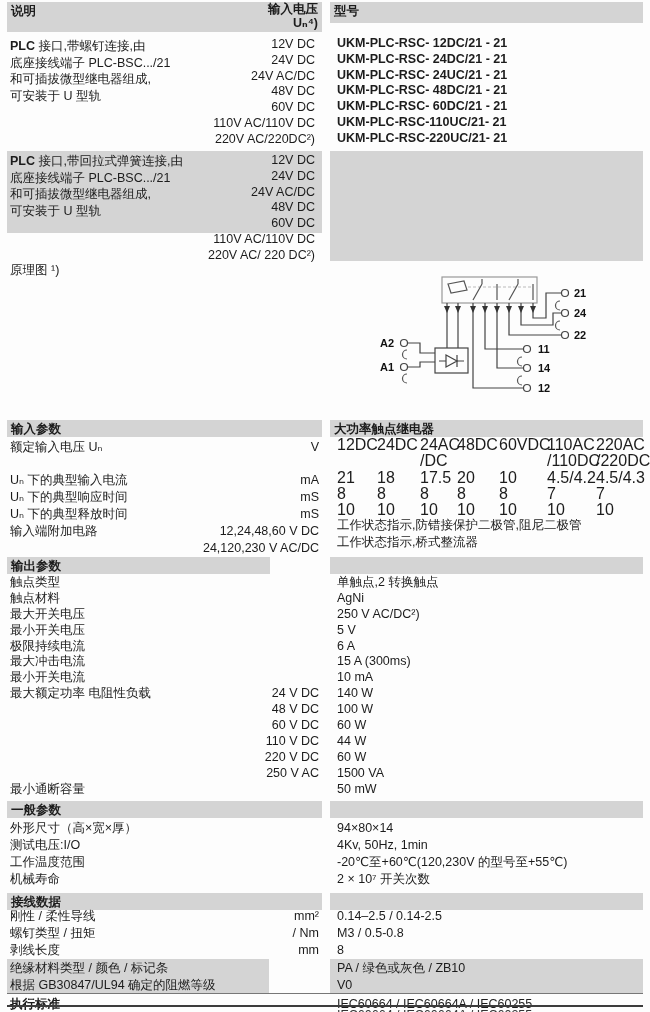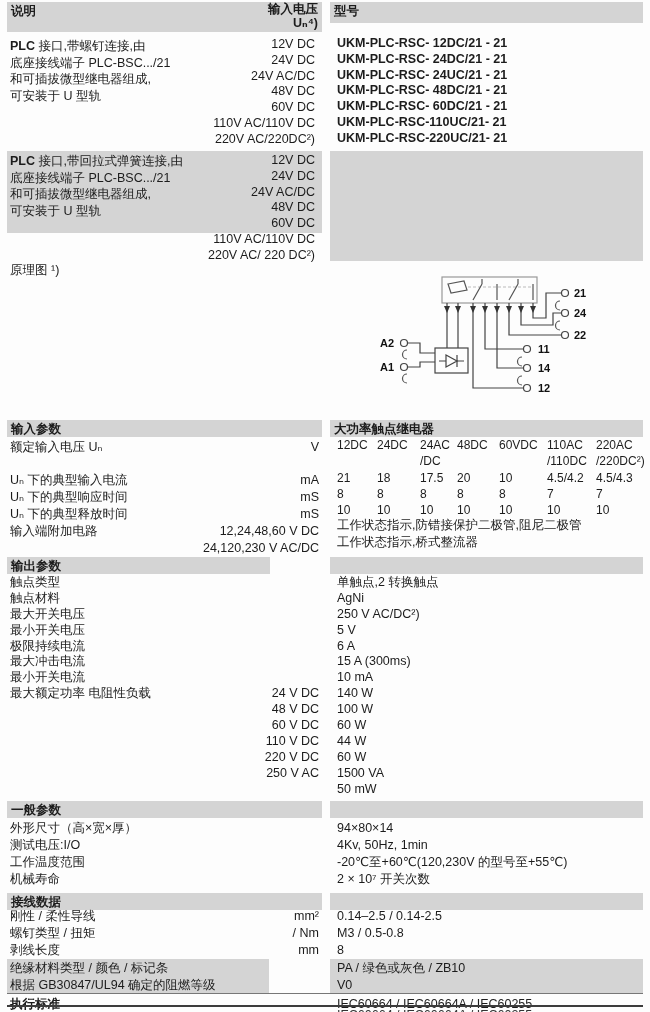--- a/index.html
+++ b/index.html
@@ -12,21 +12,21 @@
   .abs{position:absolute;box-sizing:border-box;}
   .bar{background:#d4d4d4;font-weight:bold;padding:1px 4px;}
   .grayblock{background:#d4d4d4;}
   .b{font-weight:bold;}
   .r{text-align:right;}
   .flexrow{display:flex;justify-content:space-between;}
   .lh158>div{height:15.8px;line-height:15.8px;}
   .lh165>div{height:16.5px;line-height:16.5px;}
   .lh17>div{height:17px;line-height:17px;}
   .lh159>div{height:15.9px;line-height:15.9px;}
-  .relaygrid{display:grid;grid-template-columns:40px 43px 37px 42px 48px 49px 54px;font-size:12px;}
+  .relaygrid{display:grid;grid-template-columns:40px 43px 37px 42px 48px 49px 54px;font-size:16px;}
   .relaygrid .rc>div{height:16.3px;line-height:16.3px;white-space:nowrap;}
   .hr{background:#777;height:1px;}
   .botrule{background:#3c3c3c;height:2px;}
   svg text{font-family:"Liberation Sans","DejaVu Sans",sans-serif;}
 </style>
 </head>
 <body>
 
 <div class="page">
 
@@ -288,20 +288,24 @@
         <span>110 V DC</span>
       </div>
     <div class="flexrow">
         <span></span>
         <span>220 V DC</span>
       </div>
     <div class="flexrow">
         <span></span>
         <span>250 V AC</span>
       </div>
+    <div class="flexrow">
+        <span>最小通断容量</span>
+        <span></span>
+      </div>
   </div>
   <div class="abs lh159" style="left:337px;top:575px;width:306px;">
     <div>单触点,2 转换触点</div>
     <div>AgNi</div>
     <div>250 V AC/DC²)</div>
     <div>5 V</div>
     <div>6 A</div>
     <div>15 A (300ms)</div>
     <div>10 mA</div>
     <div>140 W</div>

